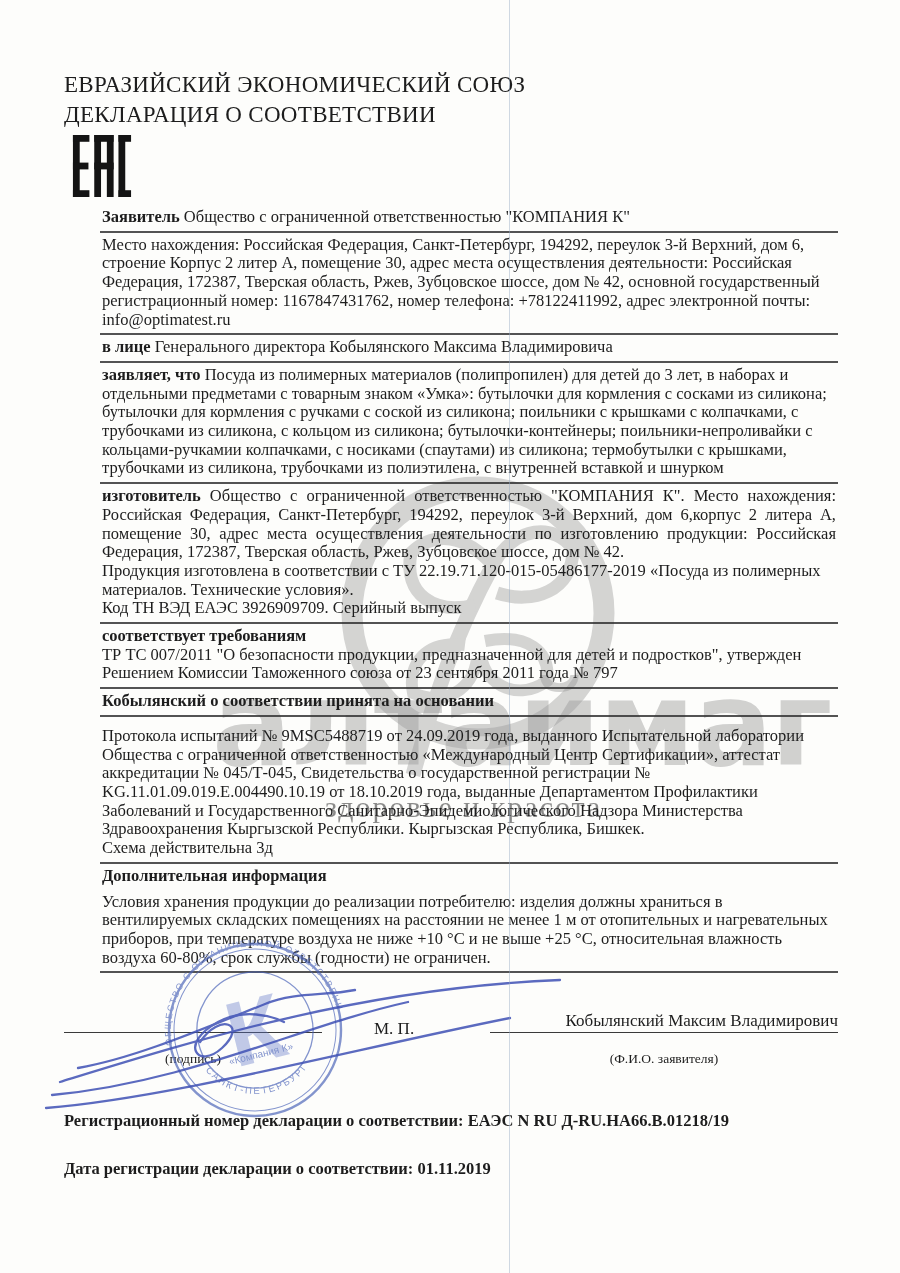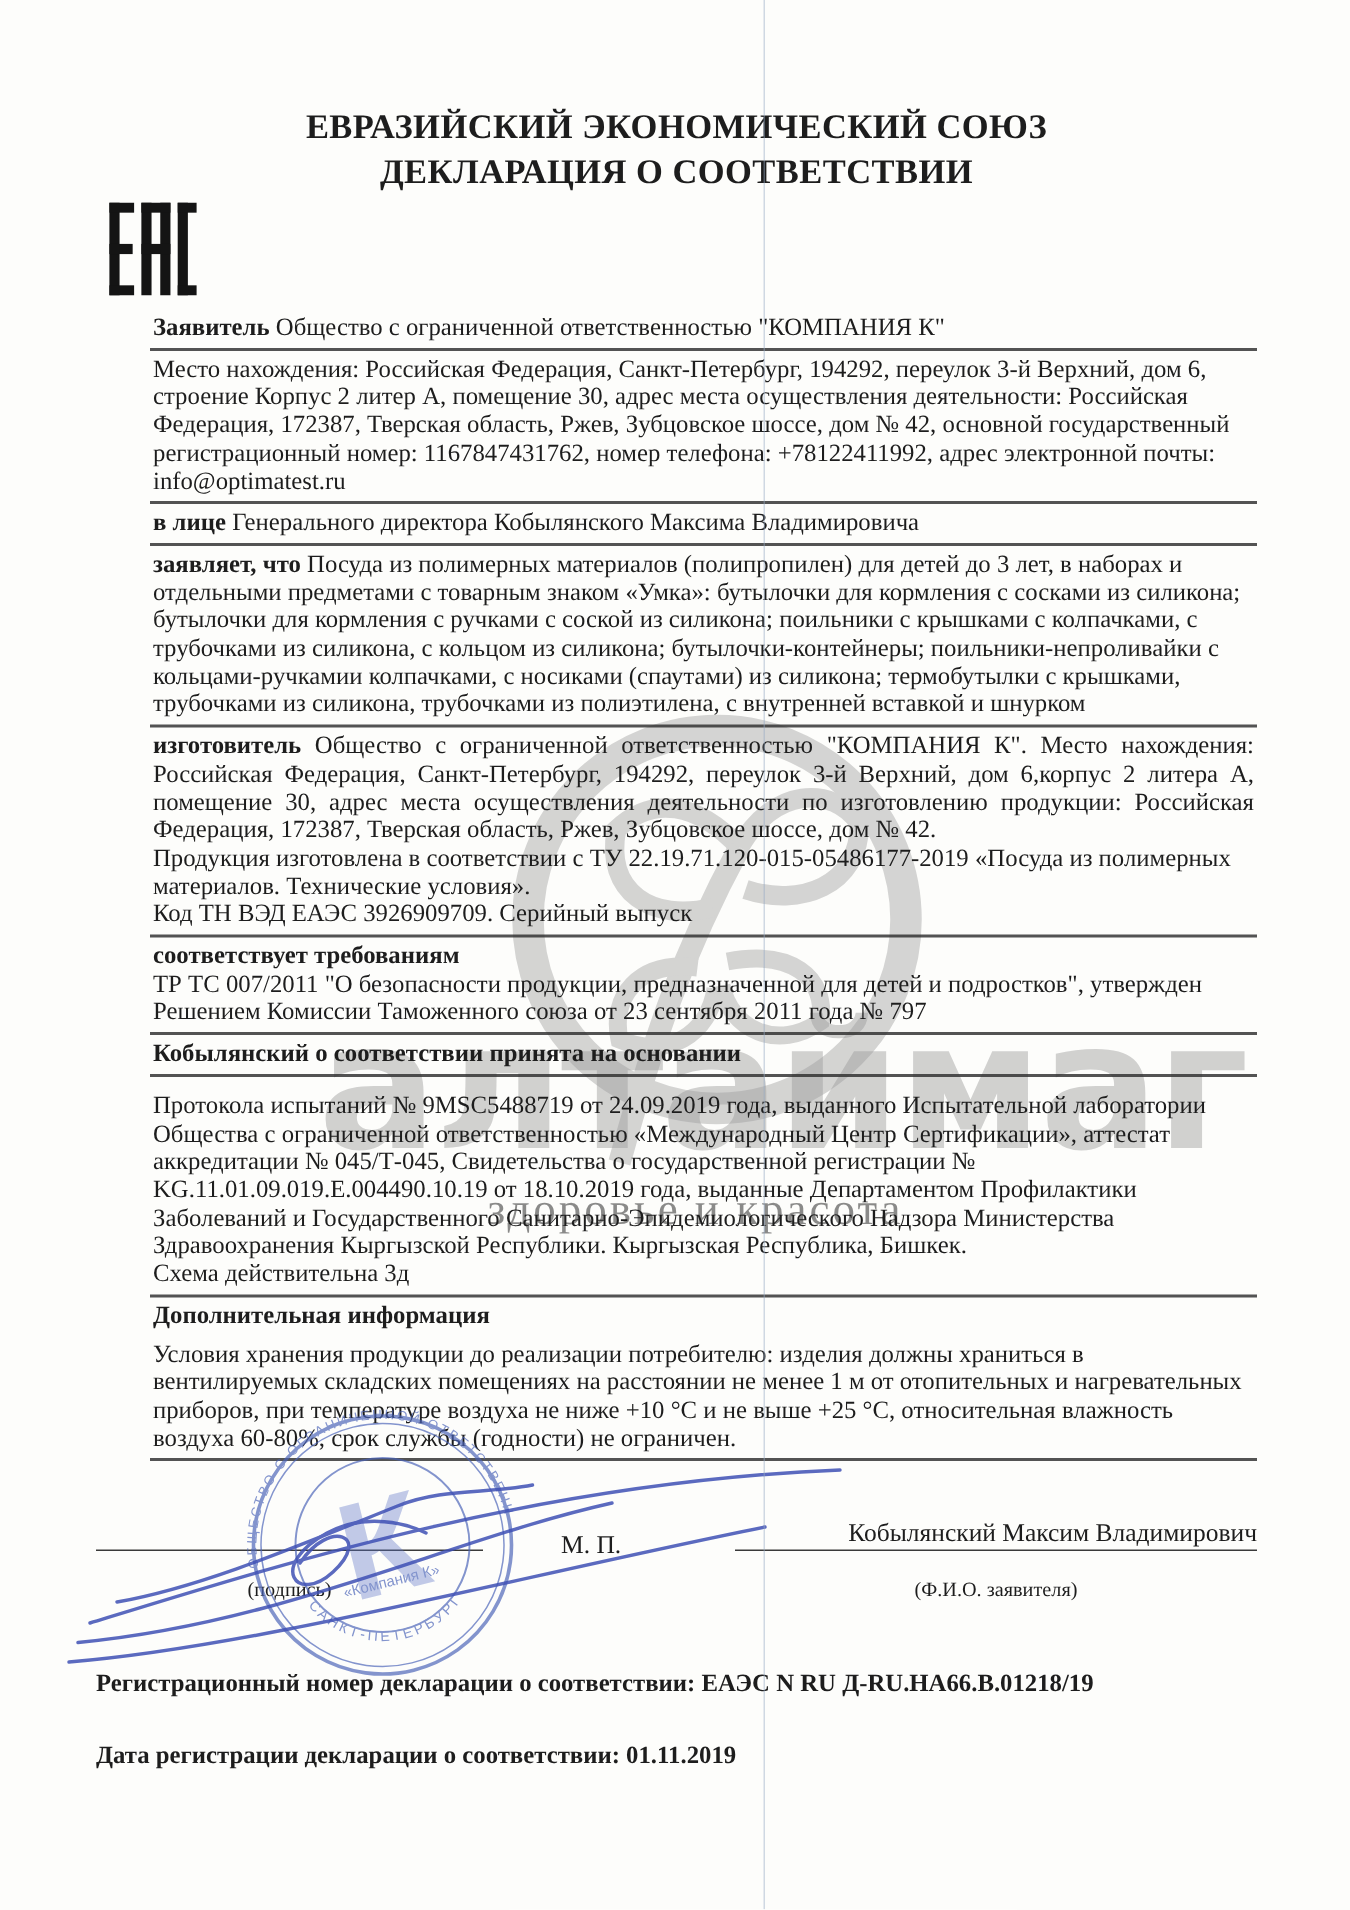--- a/index.html
+++ b/index.html
@@ -13,21 +13,21 @@
   .wm-flower{position:absolute;left:315px;top:445px;}
   .wm-brand{position:absolute;left:212px;top:668px;width:700px;
             font-family:"DejaVu Sans",sans-serif;font-weight:bold;
             font-size:118px;line-height:112px;letter-spacing:-2px;
             color:#9c9c9c;opacity:.45;white-space:nowrap;}
   .wm-tagline{position:absolute;left:325px;top:790px;
             font-family:Liberation Serif, serif;font-size:30px;letter-spacing:2px;
             color:#000000;opacity:.45;white-space:nowrap;}
   
   .content{position:absolute;left:64px;top:70px;width:774px;z-index:2;}
-  .title{font-weight:bold;font-size:23px;line-height:30px;text-align:center;letter-spacing:.3px;}
+  .title{font-weight:normal;font-size:23px;line-height:30px;text-align:left;letter-spacing:.3px;}
   .eac-logo{margin:5px 0 4px 8px;height:62px;}
   .row{border-bottom:2px solid rgba(45,45,45,.82);padding:3px 2px 4px;margin-left:36px;}
   .row.no-rule{border-bottom:none;}
   .row p{margin:0;font-size:16.5px;line-height:18.7px;}
   .row p.just{text-align:justify;}
   .lbl{font-weight:bold;}
   .hdr{font-weight:bold;}
   .gap-top{margin-top:7px !important;}
   .bold-line p{font-weight:bold;}
   

